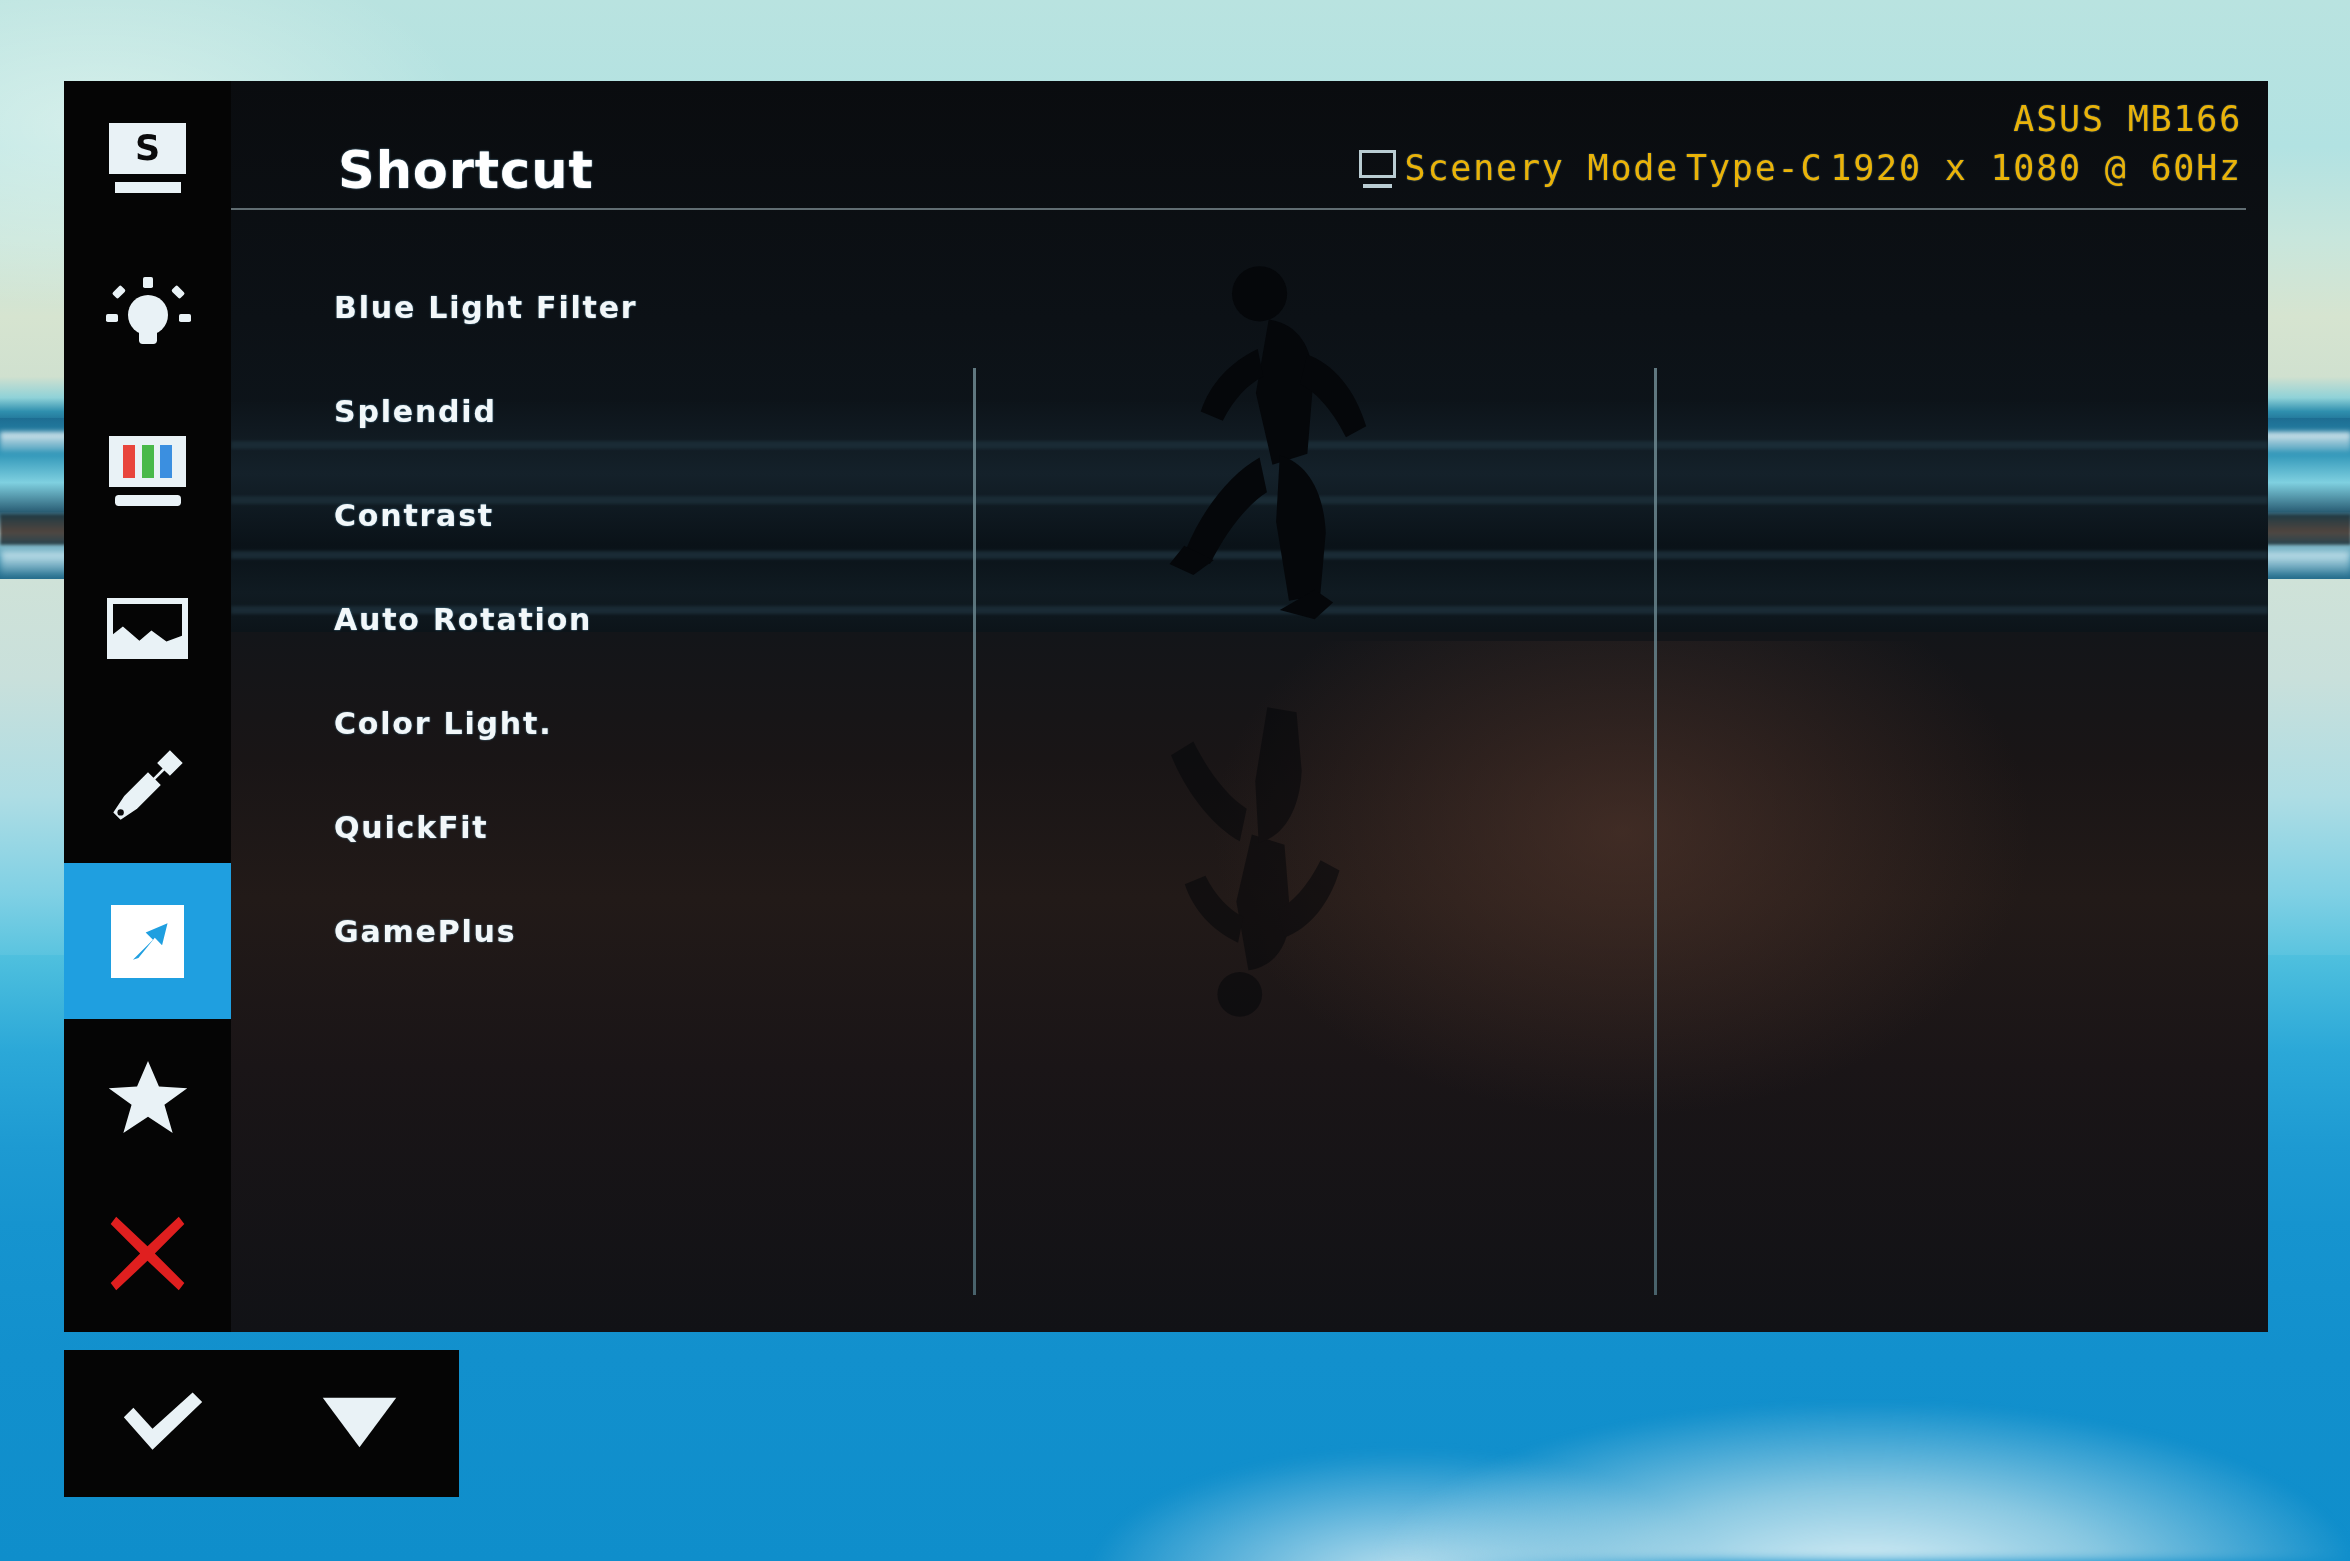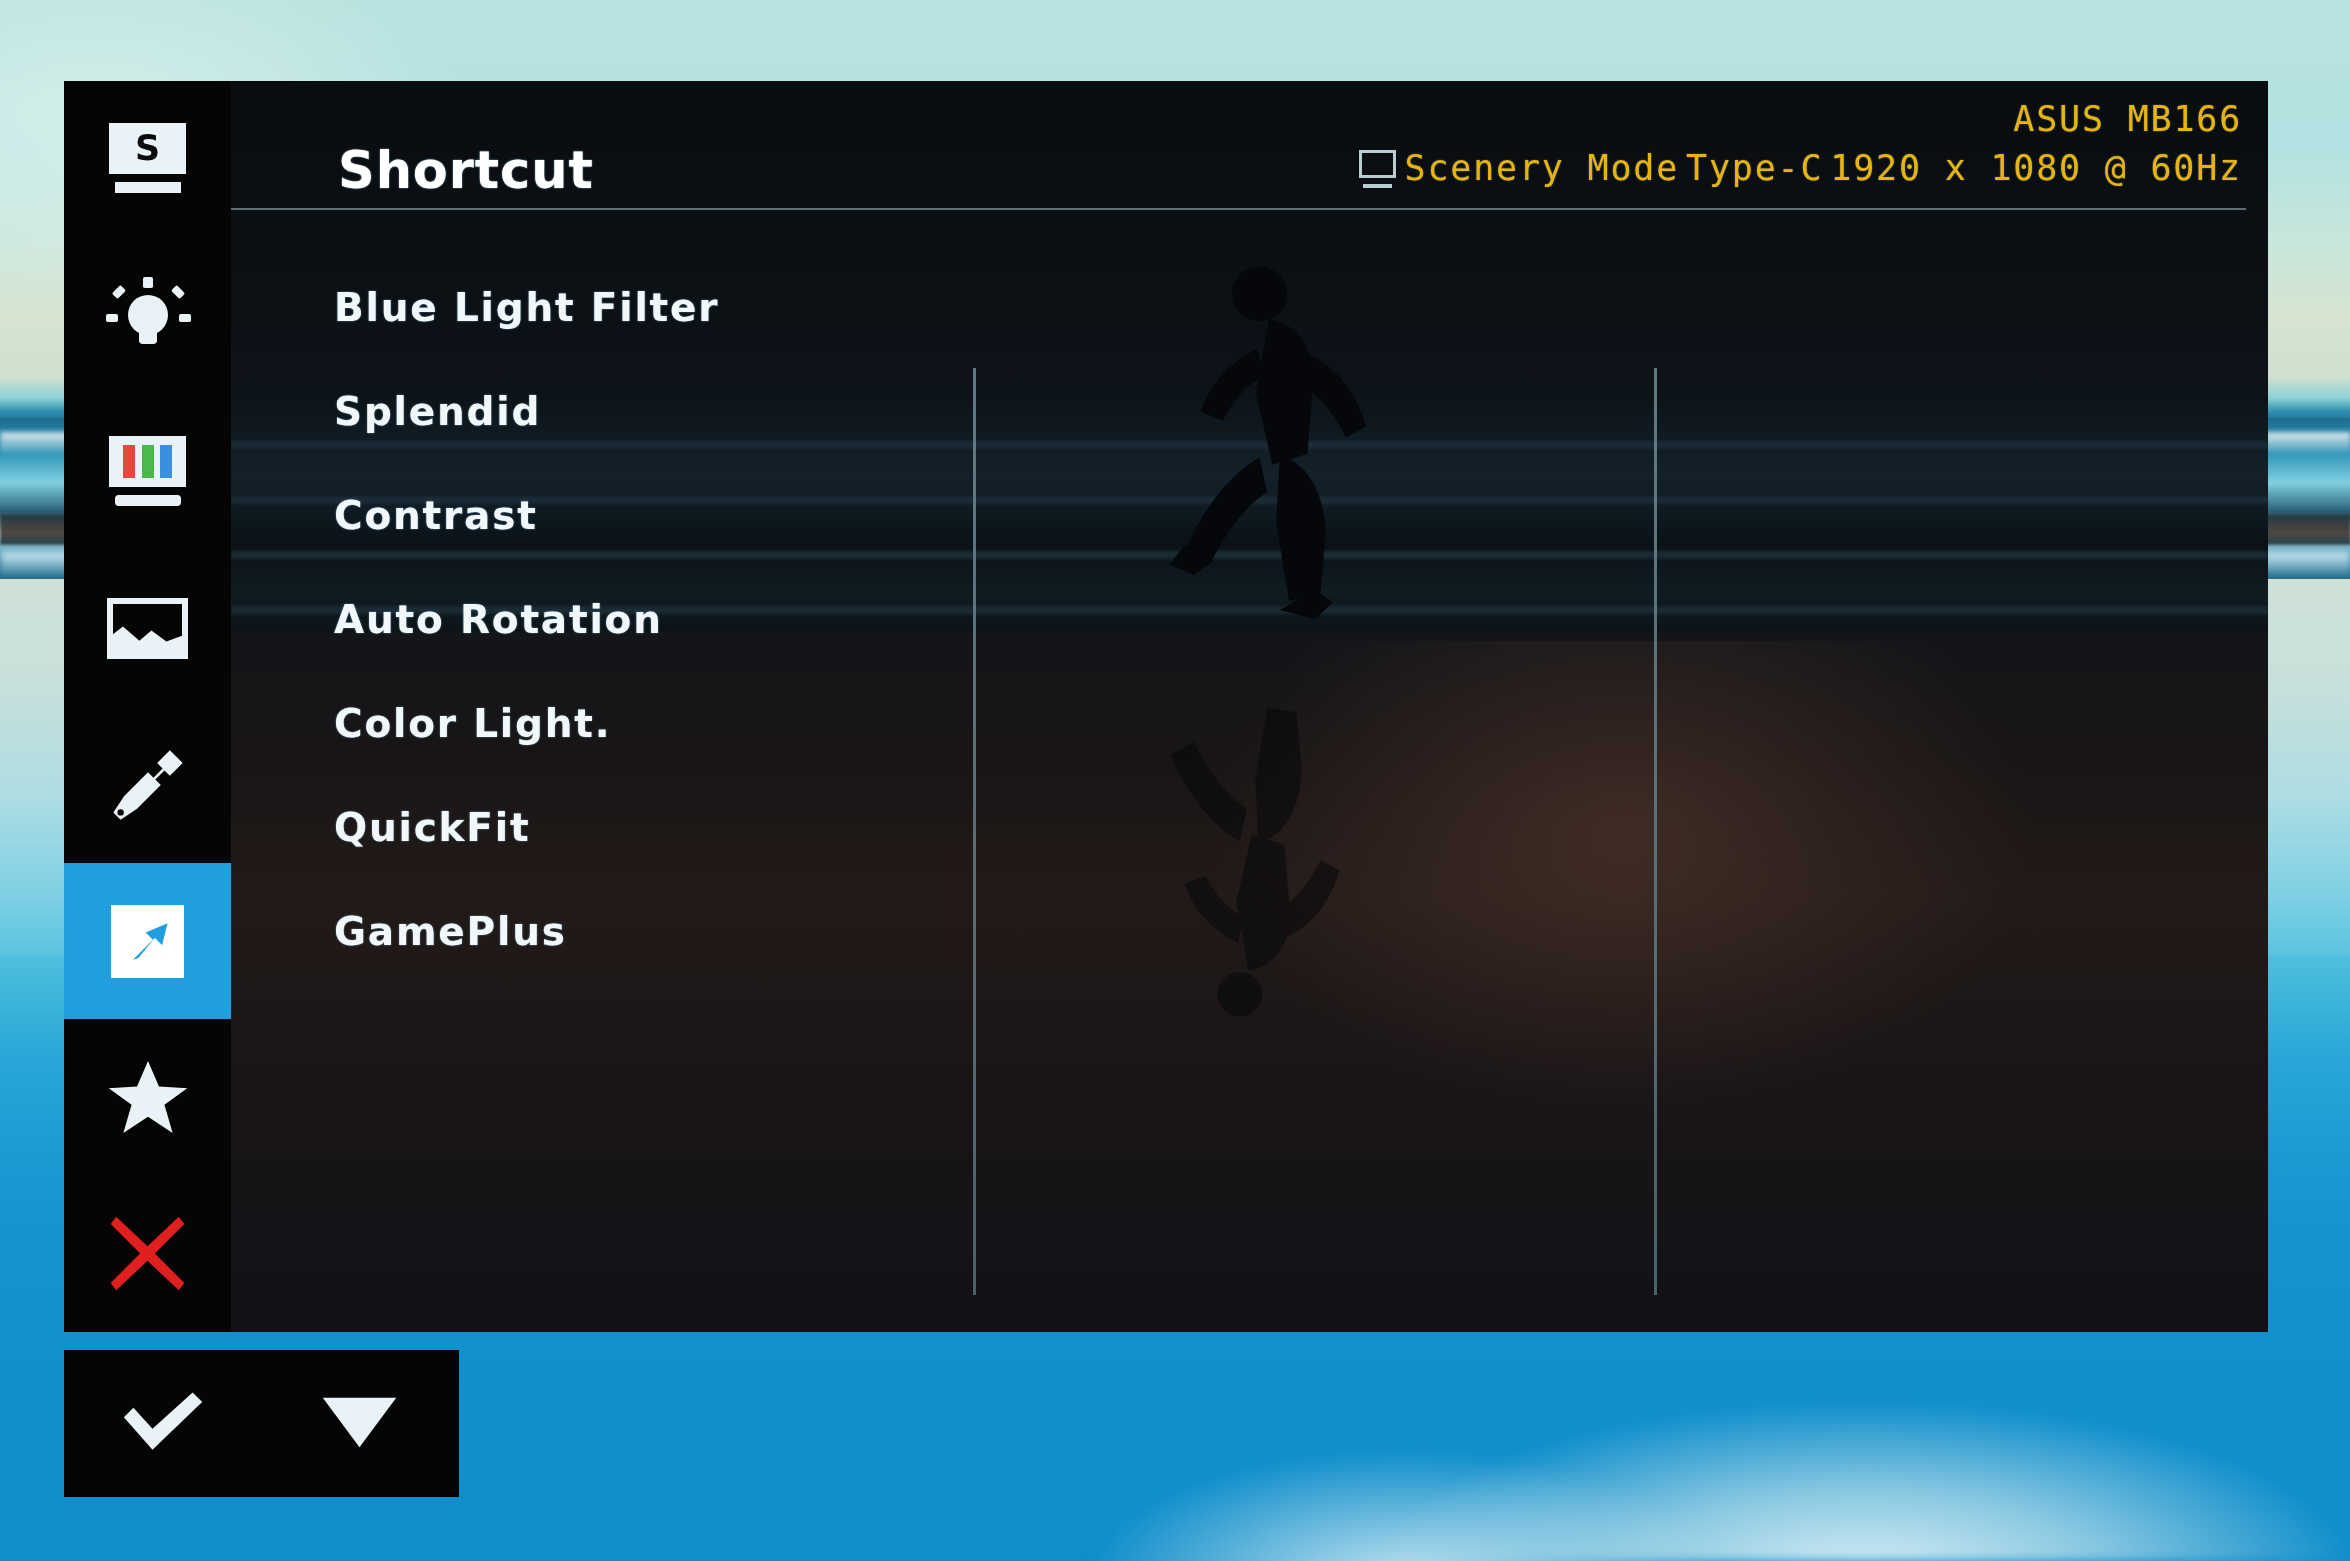--- a/index.html
+++ b/index.html
@@ -167,21 +167,21 @@
   .mon-ico .foot{position:absolute;left:5.5px;top:35px;width:29px;height:4.6px;background:#b9ccd2;}
   .hdr-rule{position:absolute;left:0;right:22px;top:127px;height:1.8px;background:#7d8d93;opacity:.75;}
 
   
   .menu{position:absolute;left:103px;top:174px;width:1148px;}
   .menu-row{
     height:104px;display:flex;align-items:center;position:relative;
   }
   .menu-label{
     font-family:"DejaVu Sans","Liberation Sans",sans-serif;
-    font-weight:700;font-size:39px;color:#f2f7f9;letter-spacing:1.8px;
+    font-weight:700;font-size:30px;color:#f2f7f9;letter-spacing:1.8px;
     text-shadow:0 0 1.8px rgba(120,190,225,.8);
   }
   .menu-check{position:absolute;left:698px;top:24px;}
 
   
   #botbar{
     position:absolute;left:64px;top:1350px;width:395px;height:147px;background:#050505;
     display:flex;align-items:center;
   }
   .bot-btn{width:197px;height:147px;display:flex;align-items:center;justify-content:center;}

